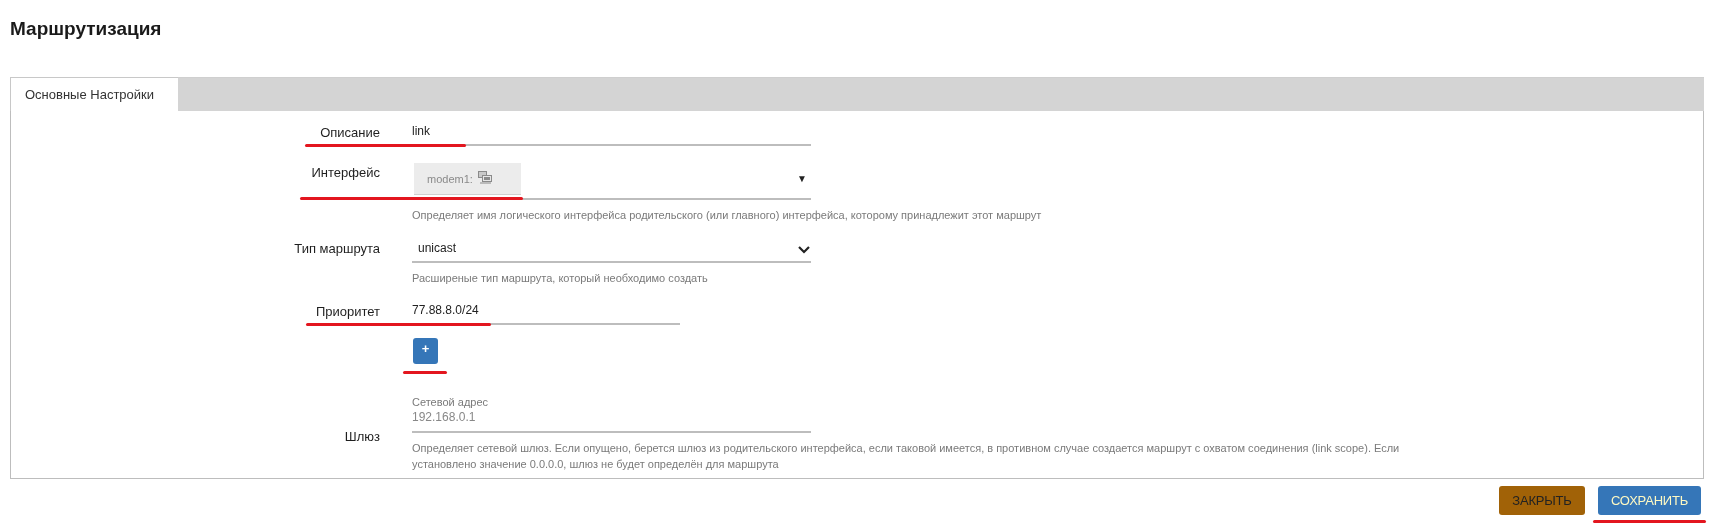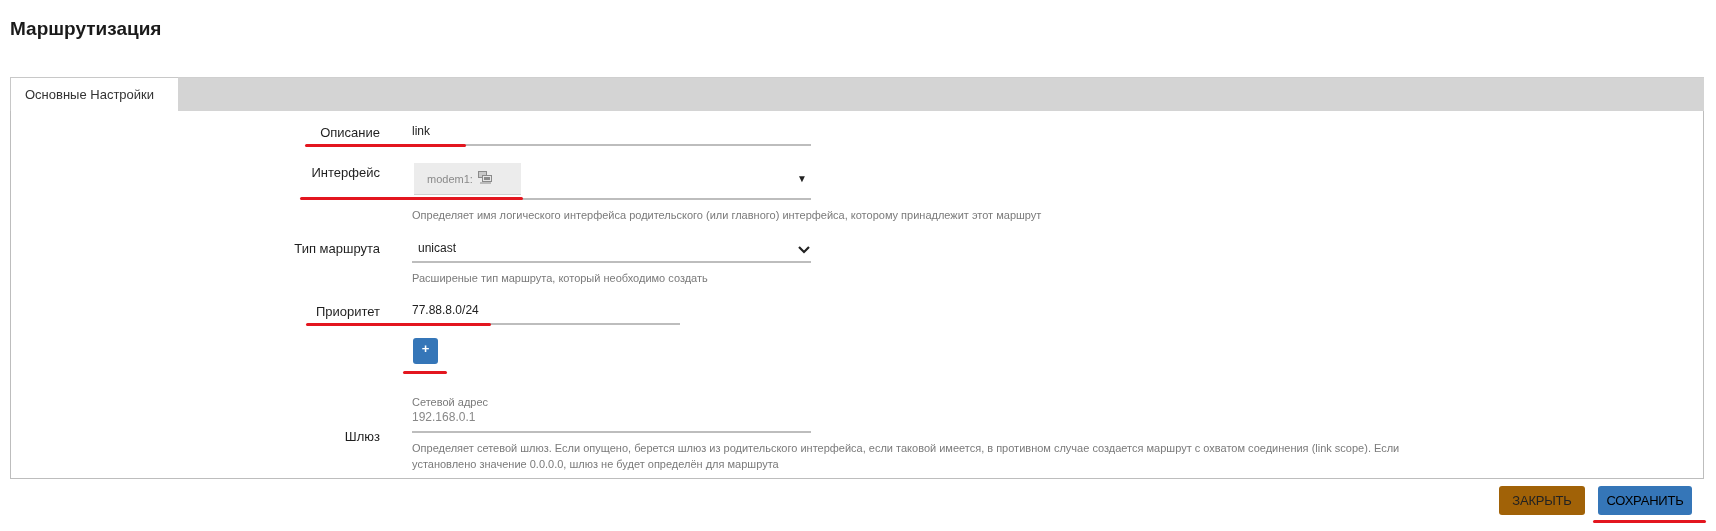--- a/index.html
+++ b/index.html
@@ -25,21 +25,21 @@
   .iface-chip { position: absolute; left: 414px; top: 163px; width: 107px; height: 32px; background: #ececec; border-bottom: 1px solid #d0d0d0; font-size: 11px; color: #8a8a8a; line-height: 32px; padding-left: 13px; }
   .iface-chip .chip-icon { display: inline-block; vertical-align: middle; margin-left: 2px; }
   .dd-arrow { position: absolute; font-size: 10px; color: #222; }
 
   .select-chevron { position: absolute; width: 14px; height: 10px; }
 
   .plus-btn { position: absolute; left: 413px; top: 338px; width: 25px; height: 26px; background: #3576b8; border-radius: 3px; color: #fff; font-size: 13px; text-align: center; line-height: 22px; font-weight: bold; cursor: pointer; }
 
   .btn { position: absolute; height: 29px; line-height: 29px; font-size: 13px; text-align: center; border-radius: 3px; cursor: pointer; letter-spacing: -0.2px; }
   .btn-close { left: 1499px; top: 486px; width: 86px; background: #a16207; color: #222; }
-  .btn-save { left: 1598px; top: 486px; width: 94px; background: #3576b8; color: #000000; }
+  .btn-save { left: 1598px; top: 486px; width: 103px; background: #3576b8; color: #fef9c3; }
 </style>
 </head>
 <body>
 
 <div class="page-title">Маршрутизация</div>
 
 <div class="tabbar">
   <div class="tab tab-0 active">Основные Настройки</div>
 </div>
 

